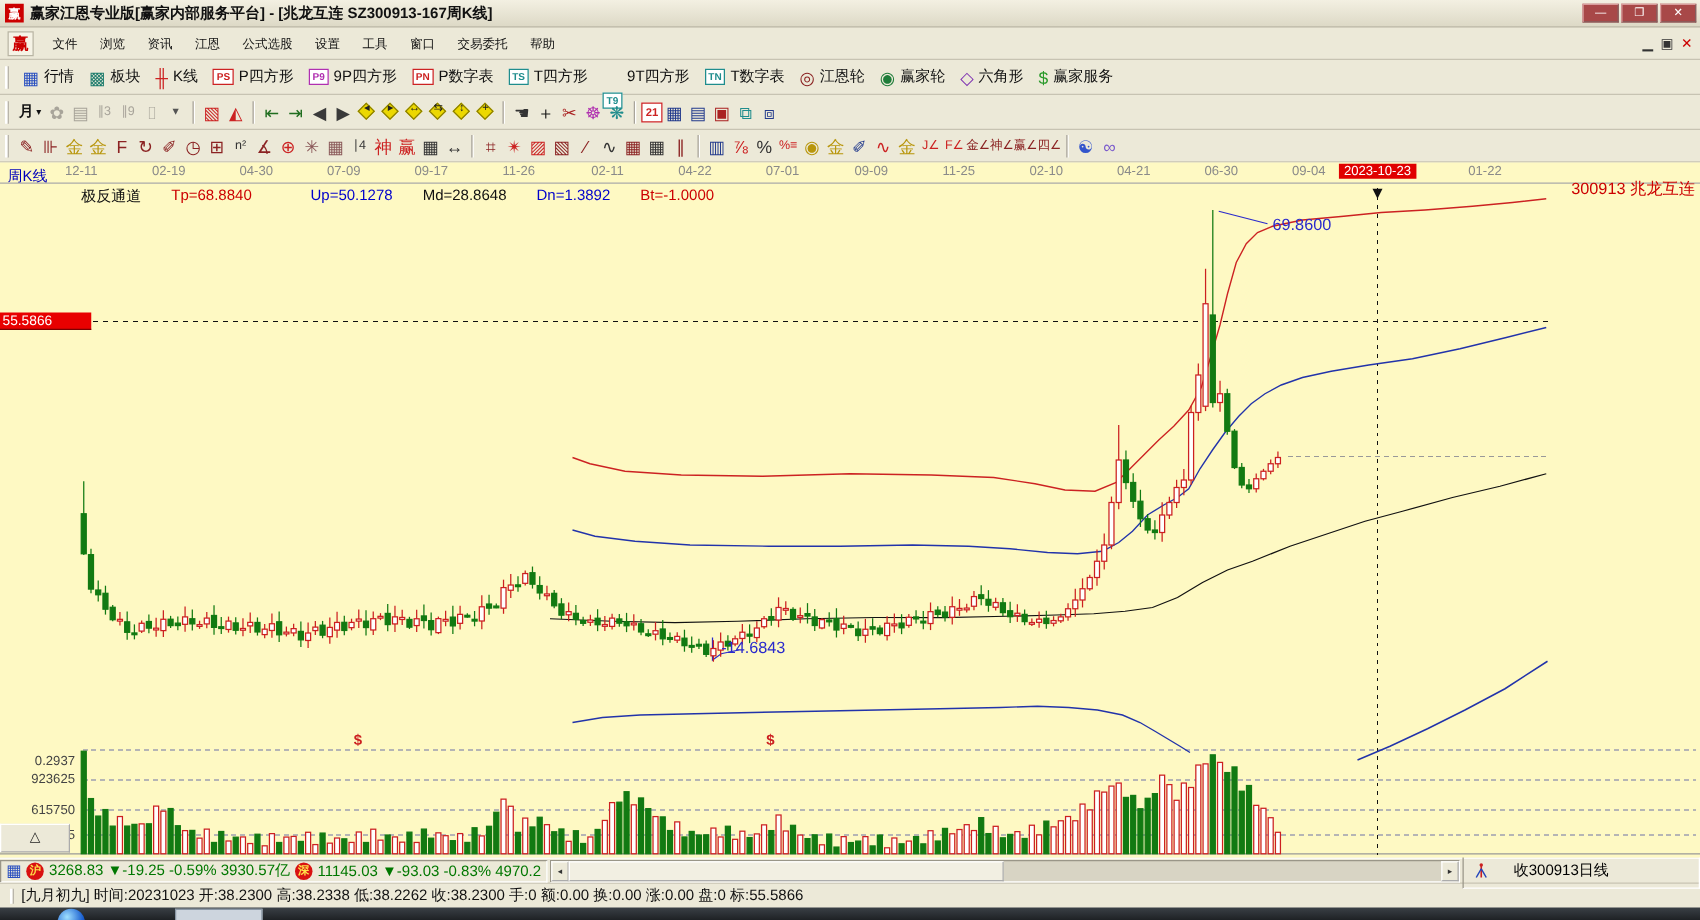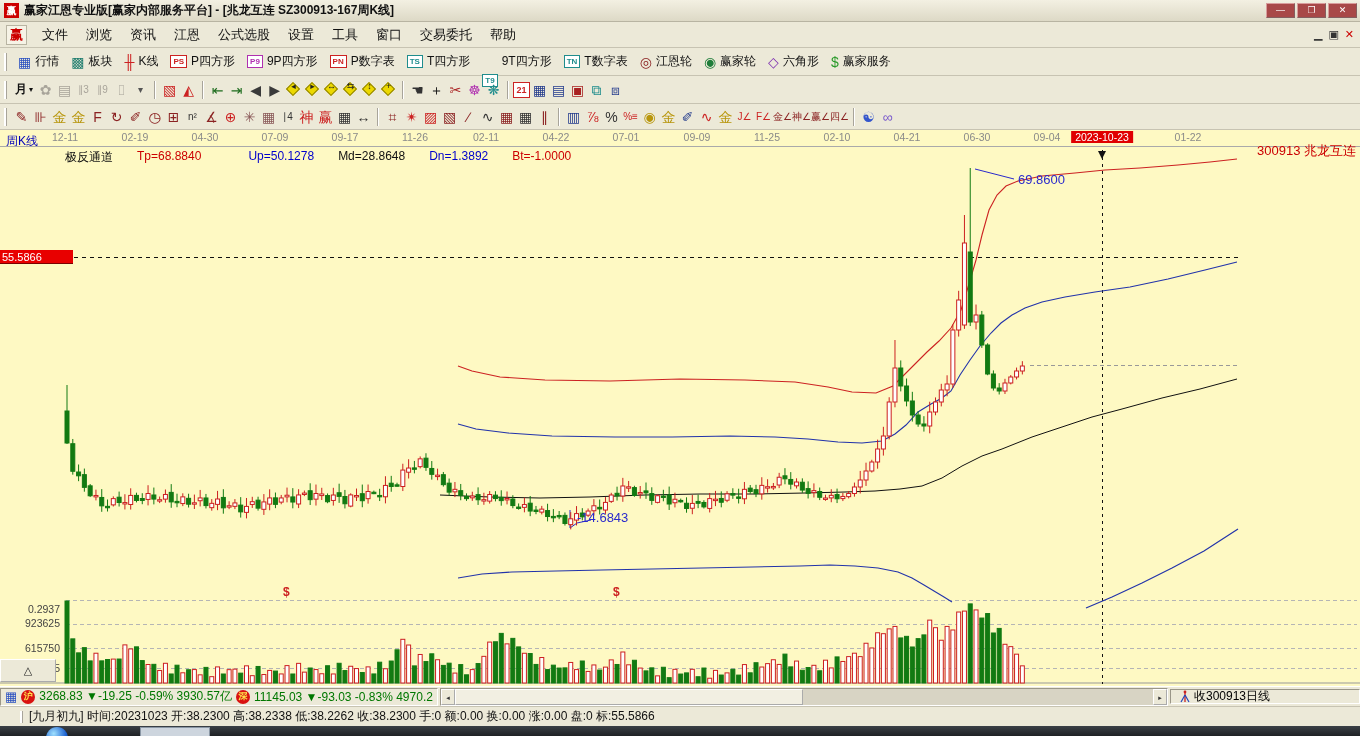--- a/index.html
+++ b/index.html
@@ -10,21 +10,21 @@
     padding:0 4px;border-bottom:1px solid #b8b4a2;position:relative;}
   .app-icon{width:15px;height:15px;background:#c00;color:#fff;font-size:10px;font-weight:bold;
     display:inline-flex;align-items:center;justify-content:center;margin-right:5px;}
   .title-text{font-size:12px;font-weight:bold;color:#111;}
   .win-btns{position:absolute;right:3px;top:3px;display:flex;gap:2px;}
   .win-btn{width:29px;height:15px;background:#a84848;border:1px outset #d89c9c;color:#fff;
     font-size:9px;line-height:13px;text-align:center;cursor:default;}
   
   .menubar{height:26px;display:flex;align-items:center;padding:0 4px;border-bottom:1px solid #c7c3b2;position:relative;}
   .menu-logo{color:#c00;font-weight:bold;font-size:13px;border:1px solid #b8b4a2;padding:0 3px;margin:0 6px 0 2px;background:#f6f3e6;}
-  .menu-item{font-size:13px;color:#111;padding:3px 9px;}
+  .menu-item{font-size:10px;color:#111;padding:3px 9px;}
   .mdi-controls{position:absolute;right:6px;display:flex;gap:6px;font-size:11px;color:#333;}
   .mdi-controls .close{color:#c00;}
   
   .toolbar{display:flex;align-items:center;padding:0 2px;border-bottom:1px solid #c7c3b2;background:#ece9d8;}
   .t1{height:28px;}.t2{height:28px;}.t3{height:26px;}
   .grip{width:3px;height:18px;border-left:2px solid #fff;border-right:1px solid #a8a49a;margin:0 5px 0 2px;}
   .vsep{width:2px;height:18px;border-left:1px solid #a8a49a;border-right:1px solid #fff;margin:0 4px;}
   .tb-item{display:flex;align-items:center;gap:4px;padding:2px 6px;font-size:12px;color:#111;}
   .tb-ico{font-size:14px;line-height:16px;}
   .tb-boxed{font-size:8px;font-weight:bold;border:1px solid;padding:0 2px;background:#fff;line-height:11px;}
@@ -60,23 +60,23 @@
   
   .status1{height:20px;display:flex;align-items:center;background:#ece9d8;border-top:1px solid #fff;font-size:12px;}
   .s1-left{display:flex;align-items:center;gap:4px;padding:0 4px;border:1px solid;border-color:#9a9688 #fff #fff #9a9688;height:18px;}
   .badge{width:14px;height:14px;border-radius:50%;background:#d91111;color:#ffe24a;font-size:9px;
     font-weight:bold;display:inline-flex;align-items:center;justify-content:center;}
   .idx-text{color:#007700;white-space:nowrap;}
   .table-ico{color:#2a50c0;font-size:13px;}
   .hscroll{flex:1;display:flex;align-items:center;height:18px;border:1px solid;border-color:#9a9688 #fff #fff #9a9688;background:#d8d4c4;margin:0 2px;}
   .sc-btn{width:14px;height:16px;background:#ece9d8;border:1px outset #fff;font-size:7px;text-align:center;line-height:15px;color:#333;}
   .sc-thumb{width:348px;height:16px;background:#f2efe2;border:1px outset #fff;}
-  .s1-right{display:flex;align-items:center;gap:3px;padding:0 8px;min-width:190px;height:15px;border:1px solid;border-color:#9a9688 #fff #fff #9a9688;}
+  .s1-right{display:flex;align-items:center;gap:20px;padding:0 8px;min-width:190px;height:29px;border:1px solid;border-color:#9a9688 #fff #fff #9a9688;}
   .status2{height:20px;display:flex;align-items:center;background:#ece9d8;border-top:1px solid #c7c3b2;
-    font-size:12px;color:#111;padding-left:20px;white-space:nowrap;}
+    font-size:12px;color:#111;padding-left:8px;white-space:nowrap;}
   .status2 .grip2{width:3px;height:12px;border-left:2px solid #fff;border-right:1px solid #a8a49a;margin-right:6px;}
   
   .taskbar{height:14px;background:linear-gradient(#3a4046,#131517);position:relative;overflow:hidden;}
   .orb{position:absolute;left:46px;top:1px;width:22px;height:22px;border-radius:50%;
     background:radial-gradient(circle at 35% 30%,#9fe0ff,#1a5fd0 60%,#0a2f77);}
   .task-app{position:absolute;left:140px;top:1px;width:70px;height:13px;background:#cdd5de;border:1px solid #8a97a5;}
 </style>
 </head>
 <body>
 

